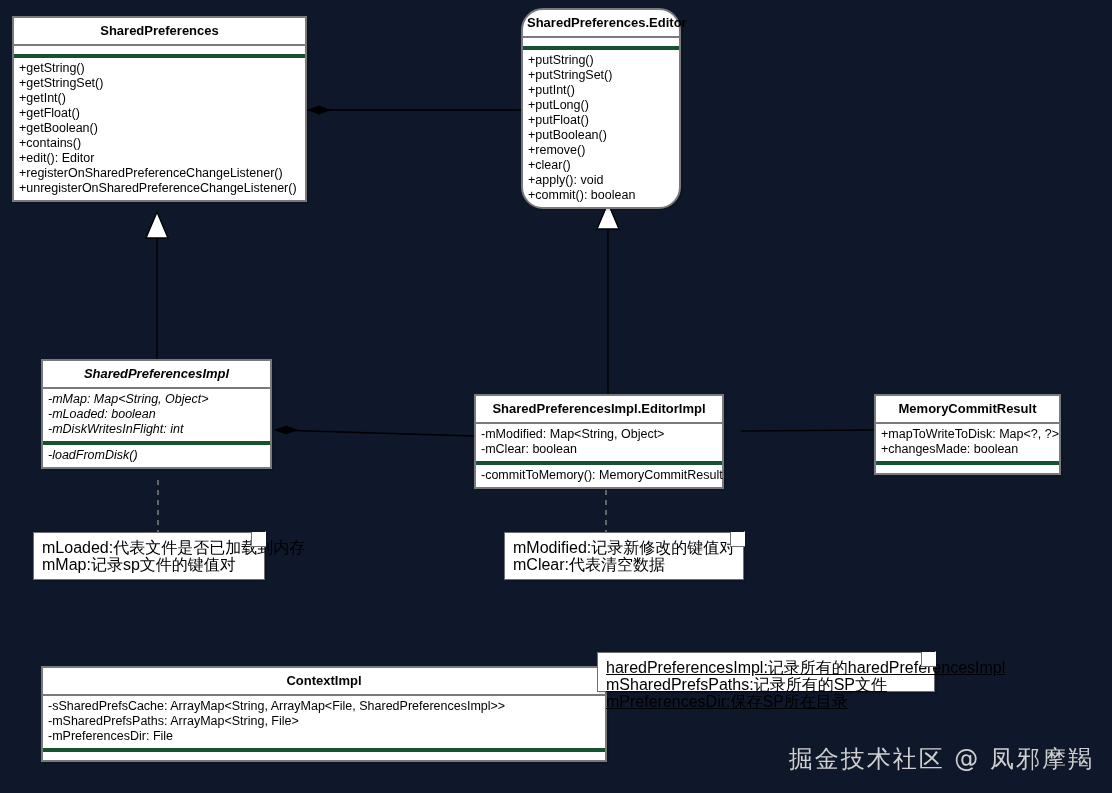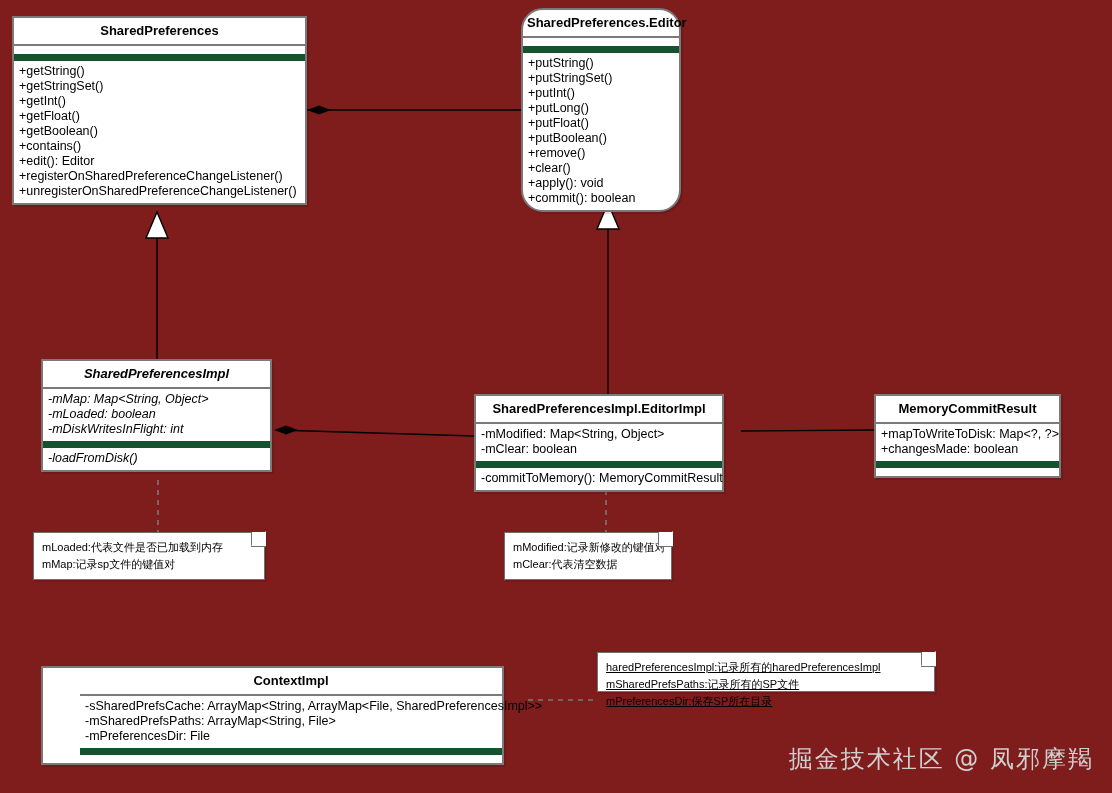--- a/index.html
+++ b/index.html
@@ -7,21 +7,21 @@
     padding: 0;
     background: #ffffff;
   }
   body {
     font-family: "Liberation Sans", "DejaVu Sans", sans-serif;
   }
   #canvas {
     position: relative;
     width: 1112px;
     height: 793px;
-    background: #7f1d1d;
+    background: #0f172a;
     overflow: hidden;
   }
   
   .uml-class {
     position: absolute;
     box-sizing: border-box;
     background: #ffffff;
     border: 2px solid #7a7a7a;
     box-shadow: 2px 2px 0 rgba(0,0,0,0.12);
     z-index: 5;
@@ -34,40 +34,40 @@
     padding: 5px 4px 5px 4px;
     border-bottom: 2px solid #7a7a7a;
     line-height: 16px;
     white-space: nowrap;
   }
   .uml-compartment {
     padding: 3px 5px 4px 5px;
     font-size: 12.5px;
     line-height: 15px;
     color: #000;
-    border-bottom: 7px solid #14532d;
+    border-bottom: 4px solid #14532d;
   }
   .uml-compartment:last-child {
     border-bottom: none;
   }
   .uml-compartment.empty {
     padding: 0;
     height: 8px;
   }
   .uml-compartment .row {
     white-space: nowrap;
   }
   
   .uml-note {
     position: absolute;
     box-sizing: border-box;
     background: #ffffff;
     border: 1.5px solid #6f6f6f;
     box-shadow: 2px 2px 0 rgba(0,0,0,0.10);
-    font-size: 11px;
+    font-size: 16px;
     line-height: 17px;
     color: #000;
     padding: 6px 0 6px 8px;
     z-index: 6;
   }
   .uml-note .fold {
     position: absolute;
     top: -1.5px;
     right: -1.5px;
     width: 14px;
@@ -212,37 +212,37 @@
 
   <div class="uml-class" style="left:874px; top:394px; width:187px;">
     <div class="uml-title">MemoryCommitResult</div>
     <div class="uml-compartment">
       <div class="row">+mapToWriteToDisk: Map&lt;?, ?&gt;</div>
       <div class="row">+changesMade: boolean</div>
     </div>
     <div class="uml-compartment empty"></div>
   </div>
 
-  <div class="uml-class" style="left:41px; top:666px; width:463px;padding-left:37px;">
+  <div class="uml-class" style="left:41px; top:666px; width:566px;">
     <div class="uml-title">ContextImpl</div>
     <div class="uml-compartment">
       <div class="row">-sSharedPrefsCache: ArrayMap&lt;String, ArrayMap&lt;File, SharedPreferencesImpl&gt;&gt;</div>
       <div class="row">-mSharedPrefsPaths: ArrayMap&lt;String, File&gt;</div>
       <div class="row">-mPreferencesDir: File</div>
     </div>
     <div class="uml-compartment empty"></div>
   </div>
 
   <div class="uml-note" style="left:33px; top:532px; width:232px; height:48px;">
     <div class="fold"></div>
     <div class="note-line">mLoaded:代表文件是否已加载到内存</div>
     <div class="note-line">mMap:记录sp文件的键值对</div>
   </div>
 
-  <div class="uml-note" style="left:504px; top:532px; width:168px; height:48px;">
+  <div class="uml-note" style="left:504px; top:532px; width:240px; height:48px;">
     <div class="fold"></div>
     <div class="note-line">mModified:记录新修改的键值对</div>
     <div class="note-line">mClear:代表清空数据</div>
   </div>
 
   <div class="uml-note" style="left:597px; top:652px; width:338px; height:40px;text-decoration:underline;">
     <div class="fold"></div>
     <div class="note-line">haredPreferencesImpl:记录所有的haredPreferencesImpl</div>
     <div class="note-line">mSharedPrefsPaths:记录所有的SP文件</div>
     <div class="note-line">mPreferencesDir:保存SP所在目录</div>

